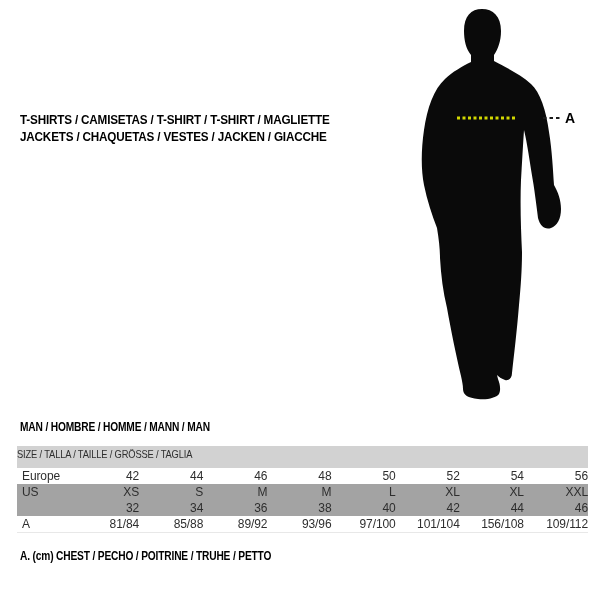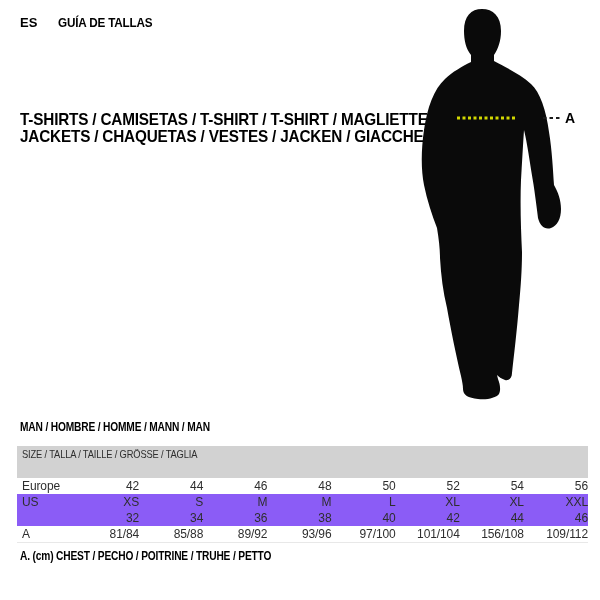--- a/index.html
+++ b/index.html
@@ -9,48 +9,44 @@
   }
   .condensed{transform:scaleX(.9);transform-origin:left center;letter-spacing:-.2px;white-space:nowrap;}
   .condensed85{transform:scaleX(.85);transform-origin:left center;letter-spacing:-.2px;white-space:nowrap;}
 
   
   .lang-list{position:absolute;top:14px;left:20px;}
   .lang-row{display:flex;height:17px;line-height:17px;font-weight:bold;font-size:13px;}
   .lang-code{width:38px;flex:0 0 38px;}
 
   
-  .categories{position:absolute;top:111px;left:20px;font-weight:bold;font-size:17px;}
+  .categories{position:absolute;top:111px;left:20px;font-weight:bold;font-size:13px;}
   .categories .cat-line{height:17px;line-height:17px;}
 
   
   .figure-wrap{position:absolute;left:398px;top:4px;width:180px;height:402px;}
 
   
   .section-title{position:absolute;top:420px;left:20px;font-weight:bold;font-size:12px;height:14px;line-height:14px;}
 
   
   .size-table{position:absolute;top:446px;left:17px;width:571px;border-bottom:1px solid #e8e8e8;}
-  .st-header{height:32px;line-height:16px;background:#d2d2d2;color:#2e2e2e;font-size:11px;padding-left:5px;box-sizing:border-box;}
+  .st-header{height:22px;line-height:16px;background:#d2d2d2;color:#2e2e2e;font-size:11px;box-sizing:border-box;}
   .st-row{display:flex;height:16px;line-height:16px;font-size:12px;color:#2e2e2e;letter-spacing:-.1px;}
-  .st-row.shaded{background:#8b5cf6;}
+  .st-row.shaded{background:#a3a3a3;}
   .st-label{flex:0 0 58px;padding-left:5px;box-sizing:border-box;text-align:left;}
   .st-cell{flex:1 1 0;text-align:right;}
 
   
   .footnote{position:absolute;top:549px;left:20px;font-weight:bold;font-size:12px;height:14px;line-height:14px;}
 </style>
 </head>
 <body>
 
 <div class="lang-list">
-    <div class="lang-row">
-      <span class="lang-code">ES</span>
-      <span class="condensed">GUÍA DE TALLAS</span>
-    </div>
   </div>
 
 <div class="categories">
   <div class="cat-line condensed">T-SHIRTS / CAMISETAS / T-SHIRT / T-SHIRT / MAGLIETTE</div>
   <div class="cat-line condensed">JACKETS / CHAQUETAS / VESTES / JACKEN / GIACCHE</div>
 </div>
 
 <div class="figure-wrap">
   <svg width="180" height="402" viewBox="398 4 180 402" xmlns="http://www.w3.org/2000/svg">
     <path fill="#0a0a0a" d="

